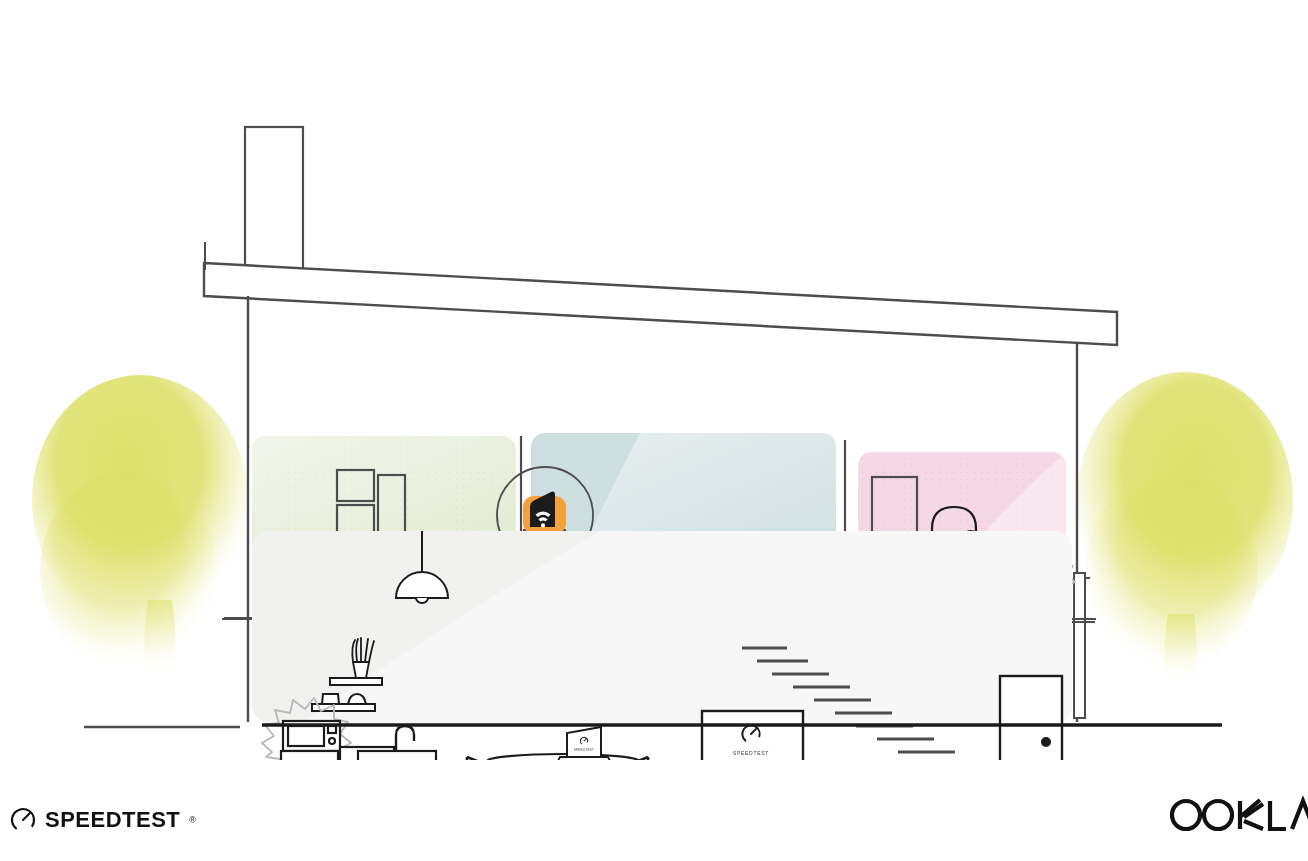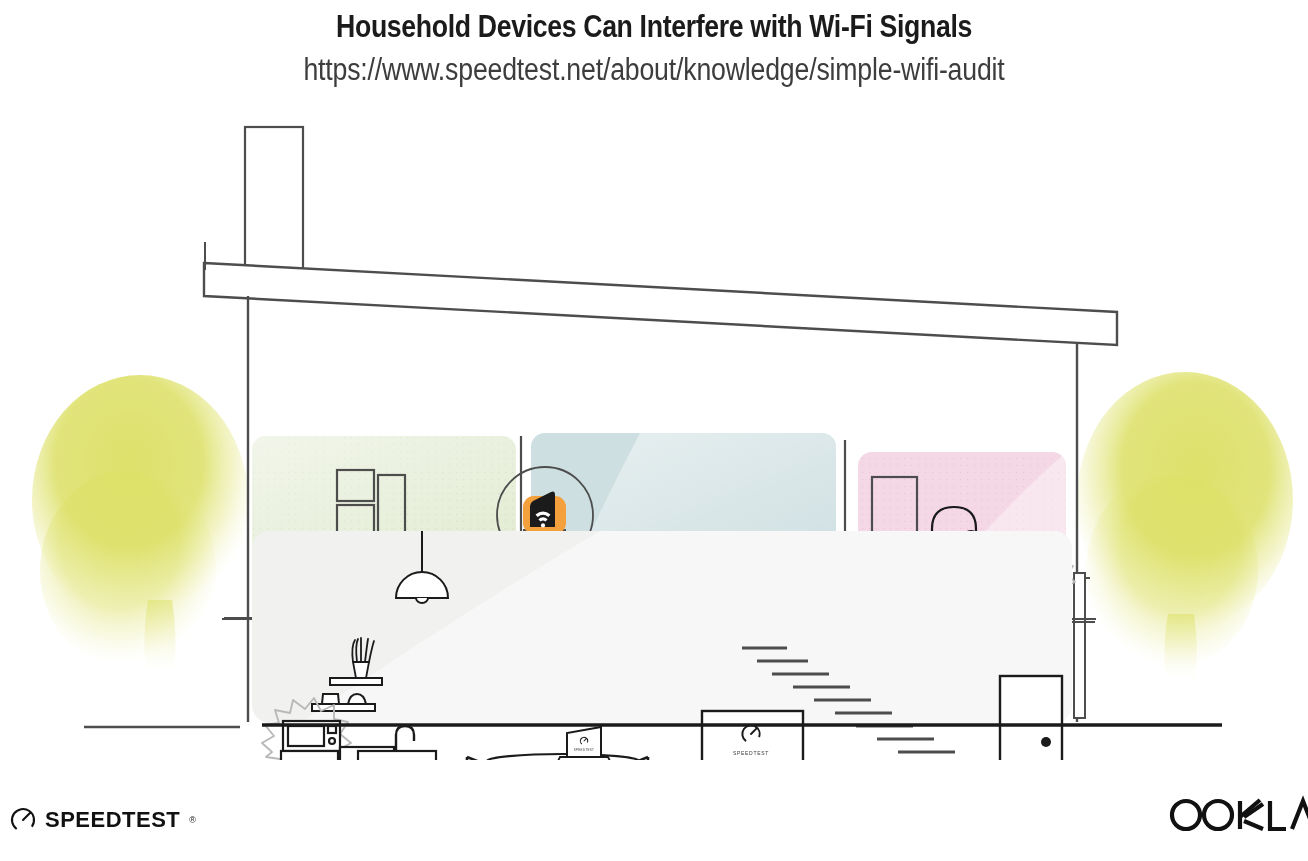--- a/index.html
+++ b/index.html
@@ -36,24 +36,20 @@
   .brand-right{position:absolute;right:-6px;bottom:26px;}
 
   svg{display:block;}
   .illu{position:absolute;left:0;top:100px;}
 </style>
 </head>
 <body>
 
 <div id="stage">
 
-  <div class="header">
-    <div class="title">Household Devices Can Interfere with Wi-Fi Signals</div>
-    <div class="subtitle">https://www.speedtest.net/about/knowledge/simple-wifi-audit</div>
-  </div>
 
   <div class="illu">
   <svg width="1308" height="660" viewBox="0 0 1308 660" xmlns="http://www.w3.org/2000/svg">
     <defs>
       <radialGradient id="foliageL" cx="45%" cy="35%" r="62%">
         <stop offset="0%" stop-color="#dcdf63" stop-opacity="0.95"></stop>
         <stop offset="55%" stop-color="#dcdf63" stop-opacity="0.85"></stop>
         <stop offset="78%" stop-color="#e5e889" stop-opacity="0.45"></stop>
         <stop offset="100%" stop-color="#f2f3c6" stop-opacity="0"></stop>
       </radialGradient>

